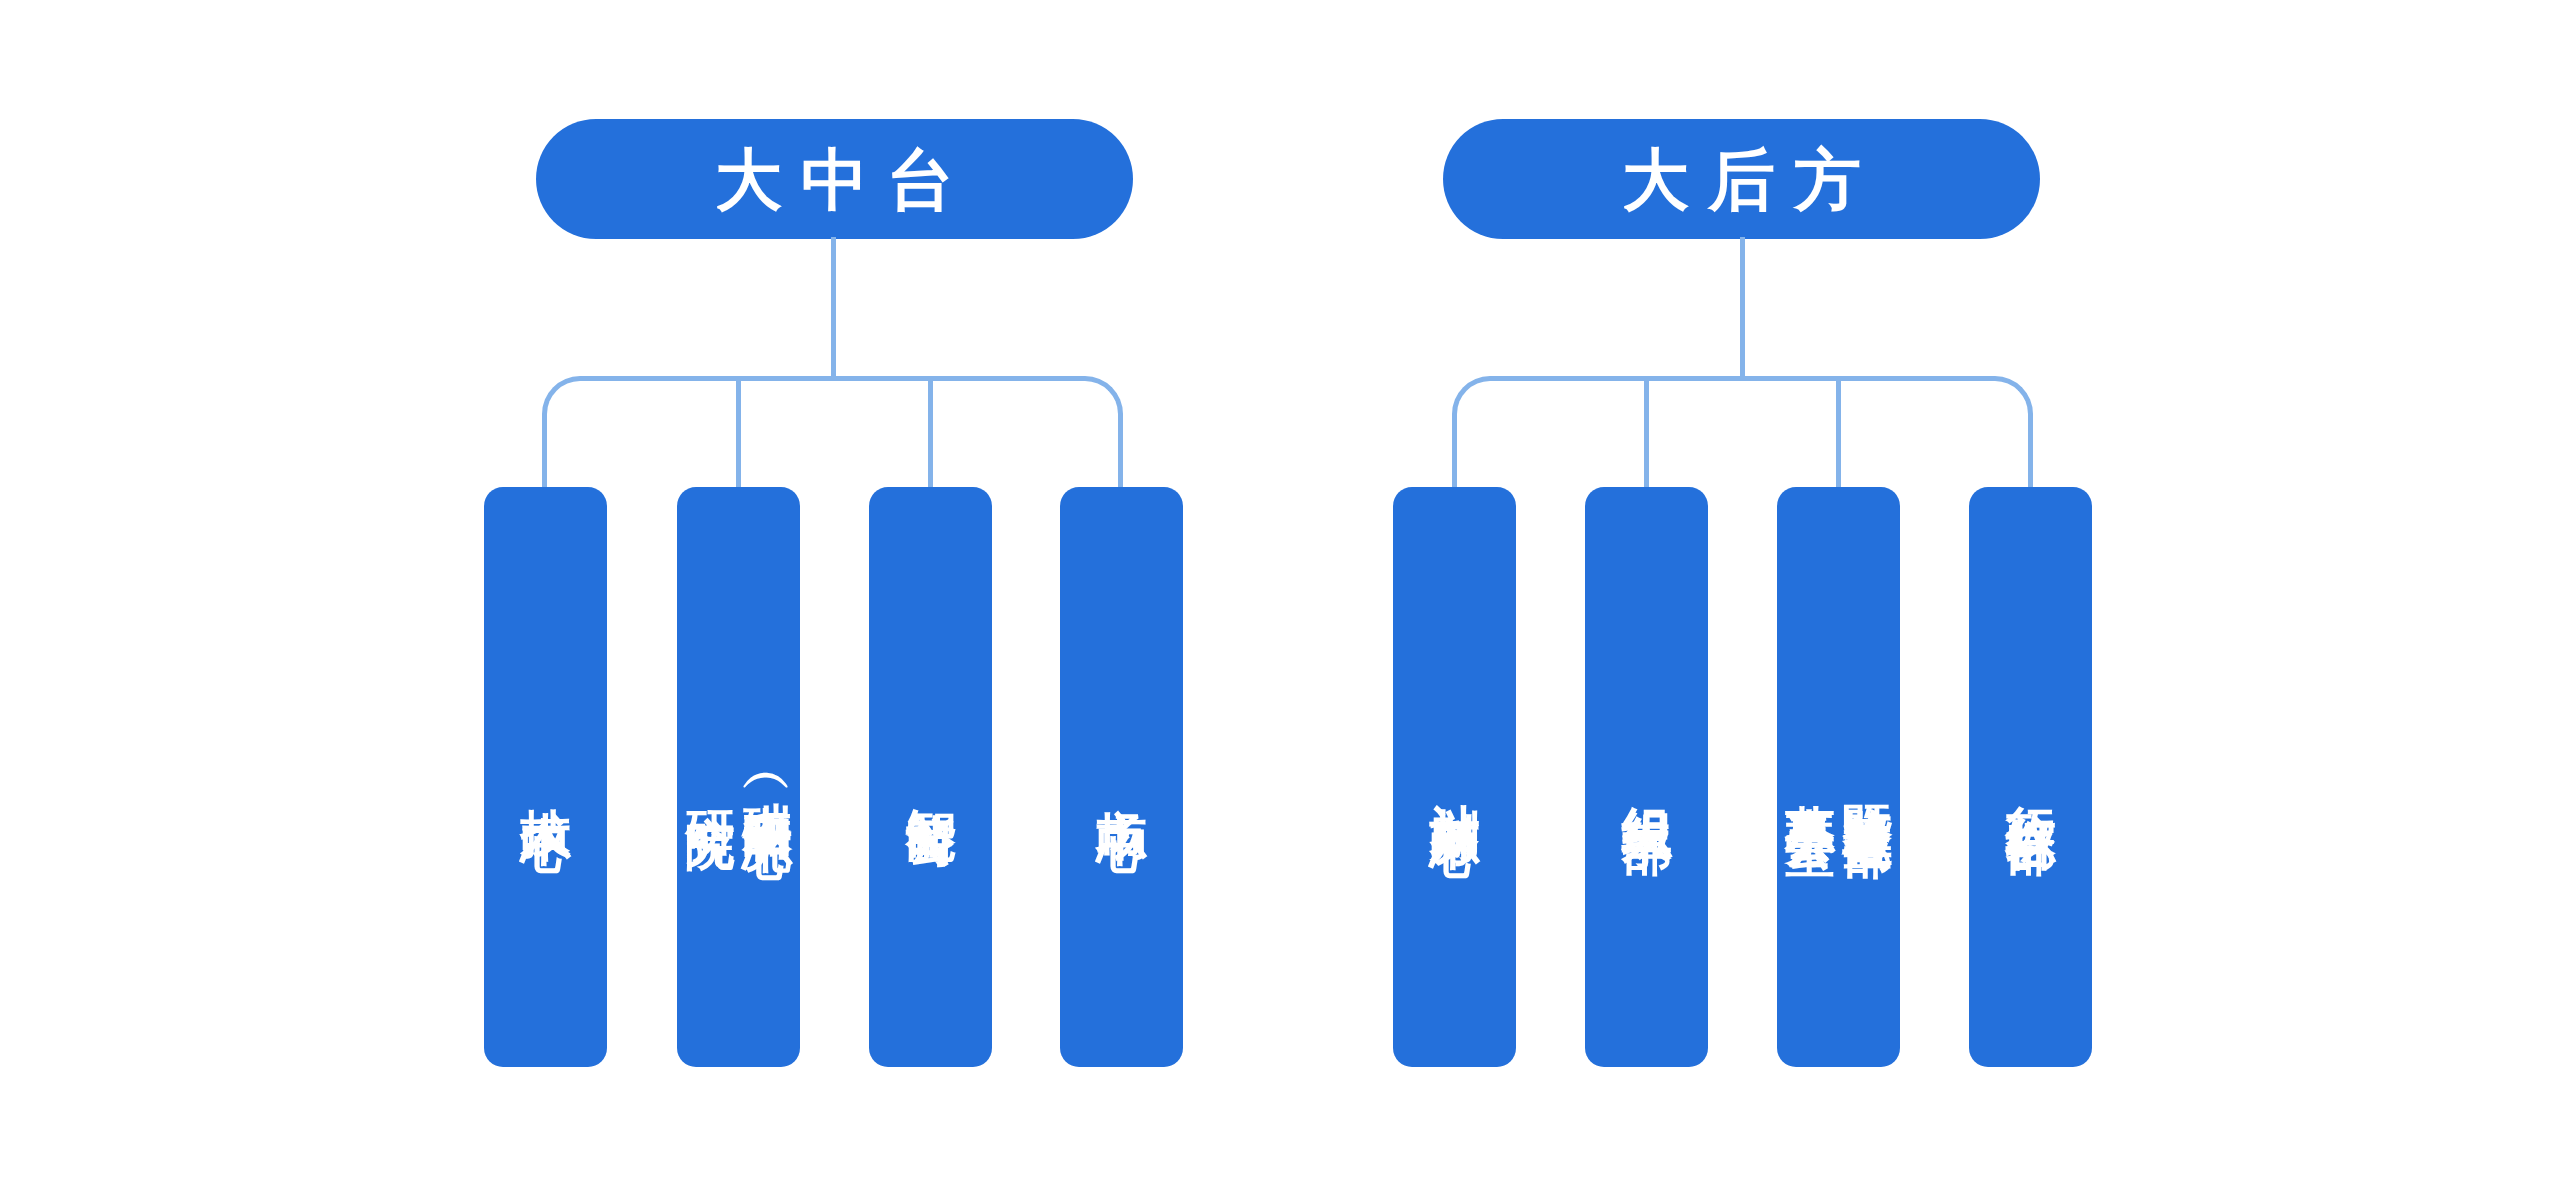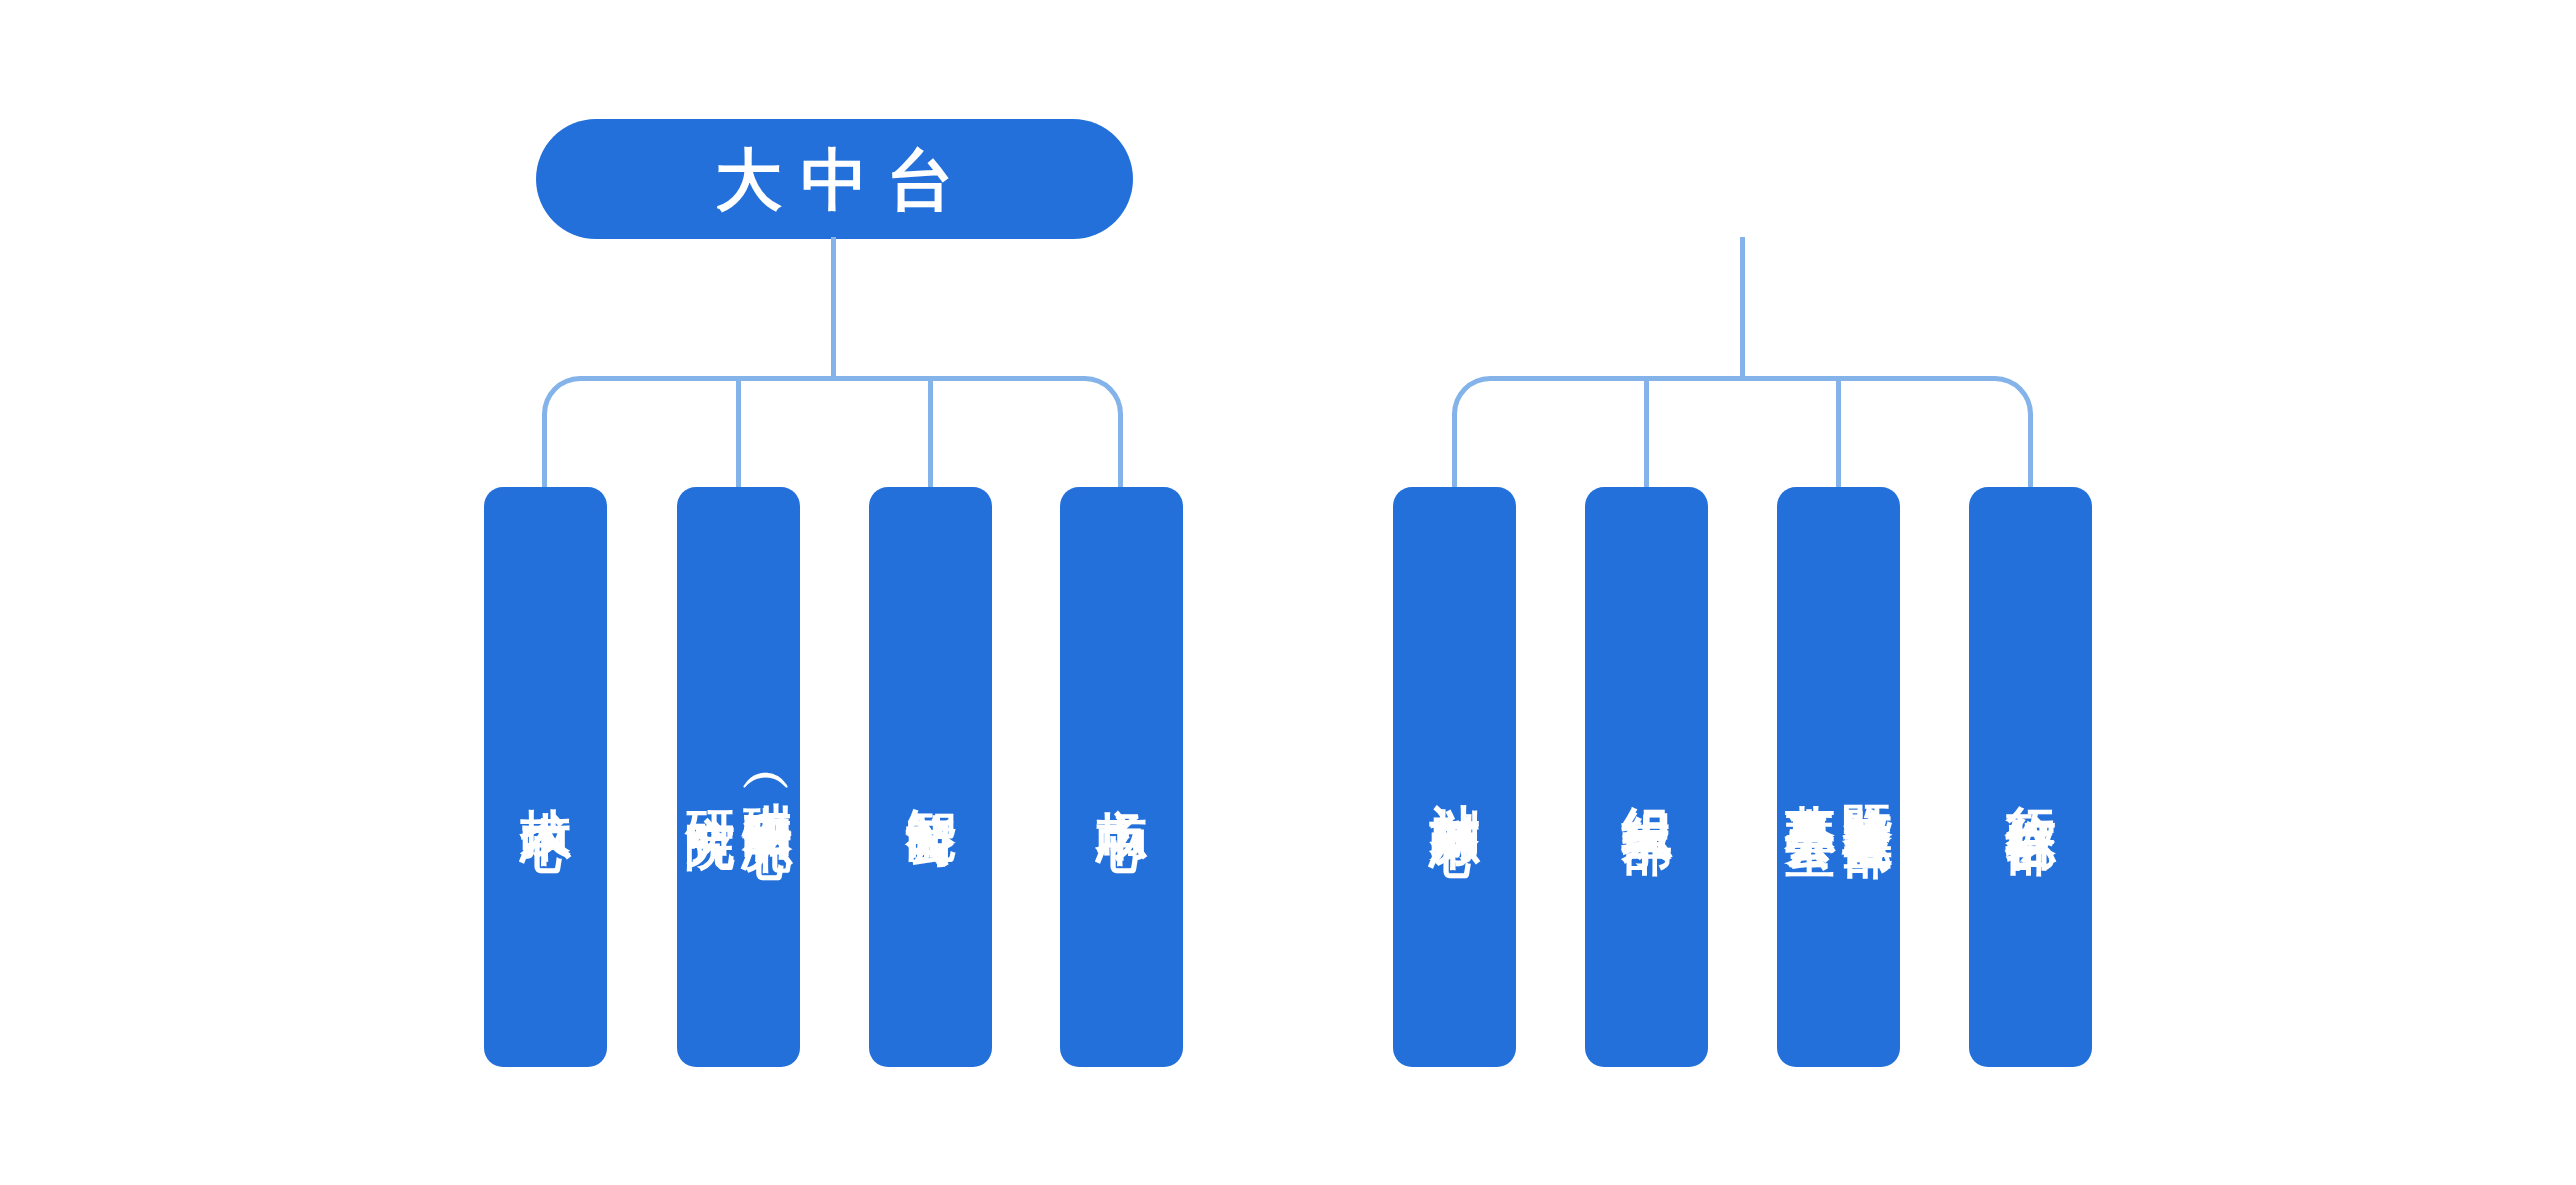--- a/index.html
+++ b/index.html
@@ -96,20 +96,23 @@
     <span class="vlabel">研究院
 （碳中和研究中心）</span>
   </div>
   <div class="child" style="left:869px">
     <span class="vlabel">智能公司</span>
   </div>
   <div class="child" style="left:1060px">
     <span class="vlabel">市场中心</span>
   </div>
 
+  <div class="pill" style="left:1443px">
+    <span class="pill-label">大后方</span>
+  </div>
 
   <div class="drop parent-drop" style="left:1740px"></div>
   <div class="bracket" style="left:1452px"></div>
   <div class="drop mid-drop" style="left:1644px"></div>
   <div class="drop mid-drop" style="left:1836px"></div>
 
   <div class="child" style="left:1393px">
     <span class="vlabel">计划财务中心</span>
   </div>
   <div class="child" style="left:1585px">

